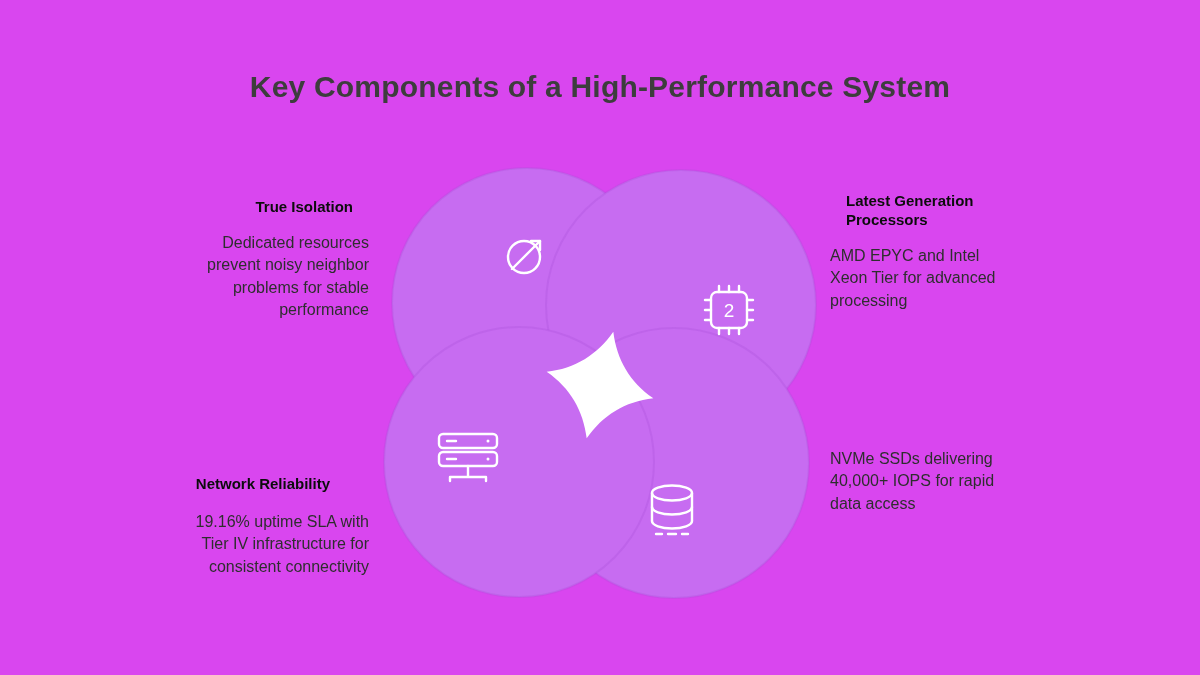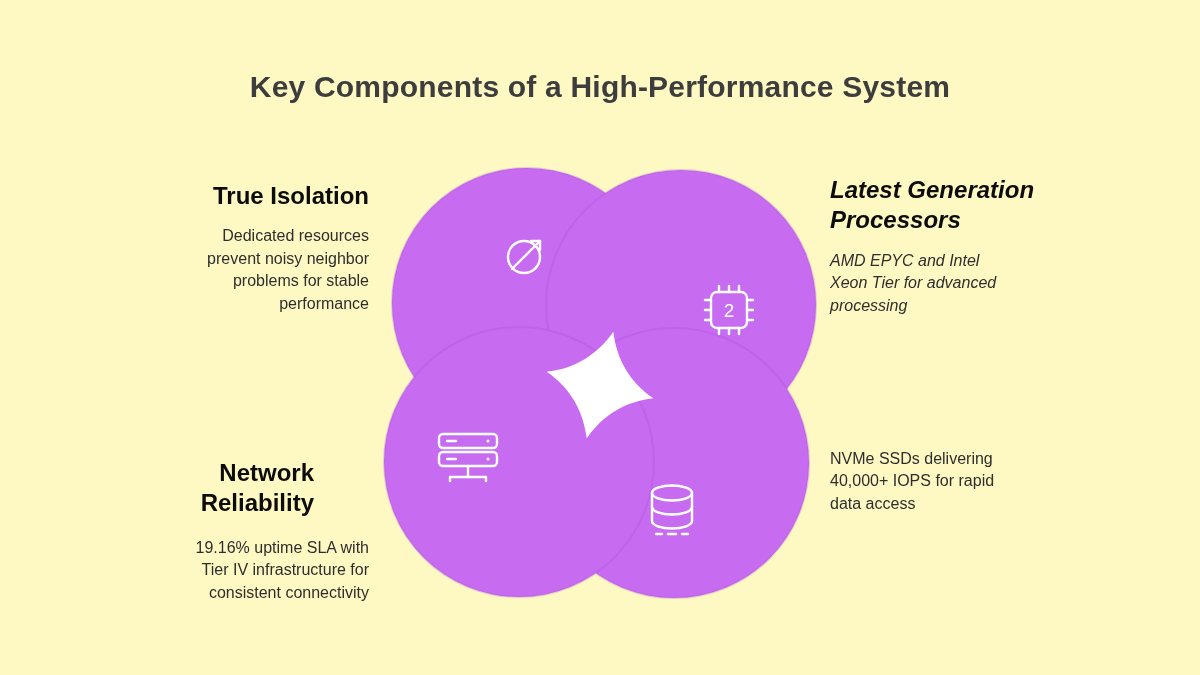--- a/index.html
+++ b/index.html
@@ -1,37 +1,37 @@
 <!DOCTYPE html>
 <html><head>
 <meta charset="utf-8">
 <style>
   html,body { margin:0; padding:0; background:#ffffff; font-family:"Liberation Sans", sans-serif; }
-  .stage { position:relative; width:1200px; height:675px; background:#fef9c3; overflow:hidden; }
+  .stage { position:relative; width:1200px; height:675px; background:#d946ef; overflow:hidden; }
 
   .title {
     position:absolute; left:0; right:0; top:70px;
     text-align:center; font-size:30px; font-weight:700;
     color:#3d3d3d; letter-spacing:.2px;
   }
 
   .cluster { position:absolute; left:372px; top:160px; }
 
   .block { position:absolute; }
-  .block h2 { margin:0; font-size:24px; line-height:1.27; font-weight:700; color:#0c0c0c; }
+  .block h2 { margin:16px; font-size:15px; line-height:1.27; font-weight:700; color:#0c0c0c; }
   .block p  { margin:14px 0 0; font-size:16px; line-height:1.4; color:#2e2e2e; }
   .align-right { text-align:right; }
   .gap-lg p { margin-top:18px; }
   .narrow-r { max-width:135px; margin-left:auto; }
   .narrow-l { max-width:150px; }
   .body-r { max-width:190px; margin-left:auto; }
   .body-l { max-width:185px; }
 
   .block-isolation  { left:179px; top:181px; width:190px; }
-  .block-processors { left:830px; top:175px; width:205px;font-style:italic; }
+  .block-processors { left:830px; top:175px; width:205px; }
   .block-network    { left:179px; top:458px; width:190px; }
   .block-storage    { left:830px; top:430px; width:205px; }
 </style>
 </head>
 <body>
 
 <div class="stage">
 
   <div class="title">Key Components of a High-Performance System</div>
 

